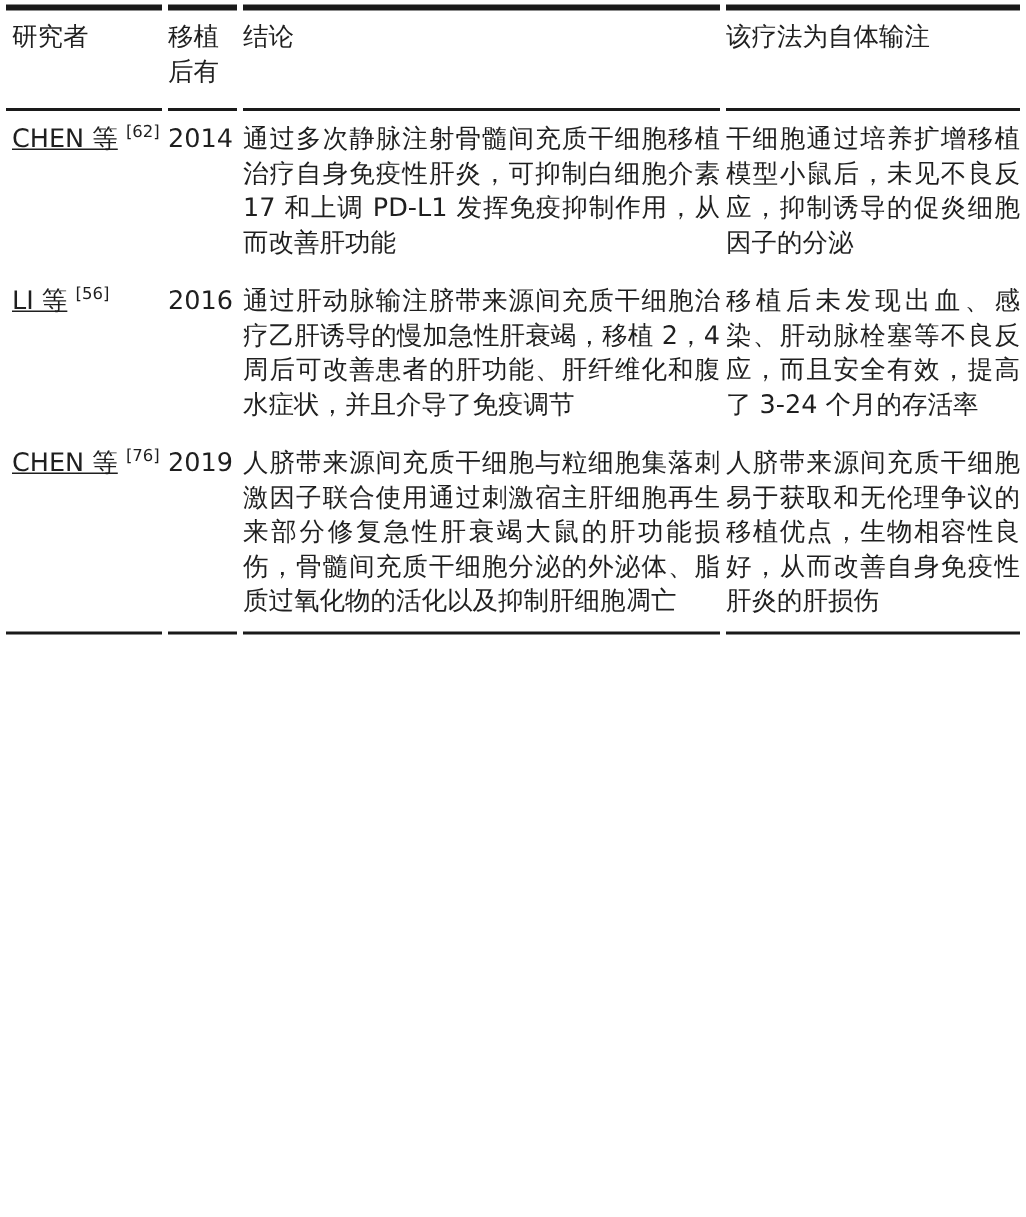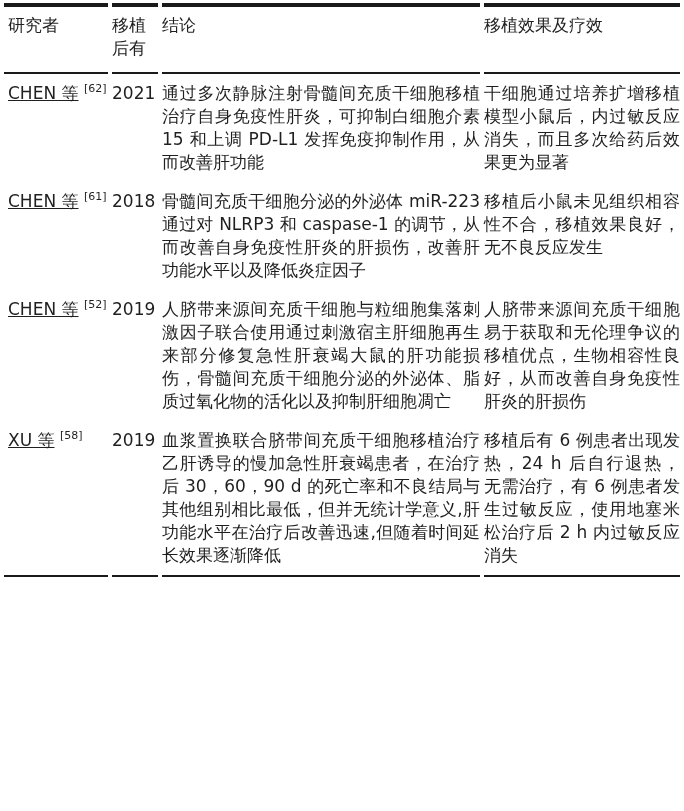--- a/index.html
+++ b/index.html
@@ -67,42 +67,36 @@
     <col class="c-researcher">
     <col class="c-year">
     <col class="c-conclusion">
     <col class="c-effect">
   </colgroup>
   <thead>
     <tr>
       <th class="h-researcher">研究者</th>
       <th class="h-year">移植后有</th>
       <th class="h-conclusion">结论</th>
-      <th class="h-effect">移植效果及疗效</th>
+      <th class="h-effect">该疗法为自体输注</th>
     </tr>
   </thead>
   <tbody>
     <tr>
       <td class="cell-researcher"><span class="nowrap-name">CHEN 等</span> <sup class="ref">[62]</sup></td>
-      <td class="cell-year">2021</td>
-      <td class="cell-conclusion">通过多次静脉注射骨髓间充质干细胞移植治疗自身免疫性肝炎，可抑制白细胞介素 15 和上调 PD-L1 发挥免疫抑制作用，从而改善肝功能</td>
-      <td class="cell-effect">干细胞通过培养扩增移植模型小鼠后，内过敏反应消失，而且多次给药后效果更为显著</td>
+      <td class="cell-year">2014</td>
+      <td class="cell-conclusion">通过多次静脉注射骨髓间充质干细胞移植治疗自身免疫性肝炎，可抑制白细胞介素 17 和上调 PD-L1 发挥免疫抑制作用，从而改善肝功能</td>
+      <td class="cell-effect">干细胞通过培养扩增移植模型小鼠后，未见不良反应，抑制诱导的促炎细胞因子的分泌</td>
     </tr>
     <tr>
-      <td class="cell-researcher"><span class="nowrap-name">CHEN 等</span> <sup class="ref">[61]</sup></td>
-      <td class="cell-year">2018</td>
-      <td class="cell-conclusion">骨髓间充质干细胞分泌的外泌体 miR-223 通过对 NLRP3 和 caspase-1 的调节，从而改善自身免疫性肝炎的肝损伤，改善肝功能水平以及降低炎症因子</td>
-      <td class="cell-effect">移植后小鼠未见组织相容性不合，移植效果良好，无不良反应发生</td>
+      <td class="cell-researcher"><span class="nowrap-name">LI 等</span> <sup class="ref">[56]</sup></td>
+      <td class="cell-year">2016</td>
+      <td class="cell-conclusion">通过肝动脉输注脐带来源间充质干细胞治疗乙肝诱导的慢加急性肝衰竭，移植 2，4 周后可改善患者的肝功能、肝纤维化和腹水症状，并且介导了免疫调节</td>
+      <td class="cell-effect">移植后未发现出血、感染、肝动脉栓塞等不良反应，而且安全有效，提高了 3-24 个月的存活率</td>
     </tr>
     <tr>
-      <td class="cell-researcher"><span class="nowrap-name">CHEN 等</span> <sup class="ref">[52]</sup></td>
+      <td class="cell-researcher"><span class="nowrap-name">CHEN 等</span> <sup class="ref">[76]</sup></td>
       <td class="cell-year">2019</td>
       <td class="cell-conclusion">人脐带来源间充质干细胞与粒细胞集落刺激因子联合使用通过刺激宿主肝细胞再生来部分修复急性肝衰竭大鼠的肝功能损伤，骨髓间充质干细胞分泌的外泌体、脂质过氧化物的活化以及抑制肝细胞凋亡</td>
       <td class="cell-effect">人脐带来源间充质干细胞易于获取和无伦理争议的移植优点，生物相容性良好，从而改善自身免疫性肝炎的肝损伤</td>
-    </tr>
-    <tr>
-      <td class="cell-researcher"><span class="nowrap-name">XU 等</span> <sup class="ref">[58]</sup></td>
-      <td class="cell-year">2019</td>
-      <td class="cell-conclusion">血浆置换联合脐带间充质干细胞移植治疗乙肝诱导的慢加急性肝衰竭患者，在治疗后 30，60，90 d 的死亡率和不良结局与其他组别相比最低，但并无统计学意义,肝功能水平在治疗后改善迅速,但随着时间延长效果逐渐降低</td>
-      <td class="cell-effect">移植后有 6 例患者出现发热，24 h 后自行退热，无需治疗，有 6 例患者发生过敏反应，使用地塞米松治疗后 2 h 内过敏反应消失</td>
     </tr>
   </tbody>
 </table>
 
 </body></html>

